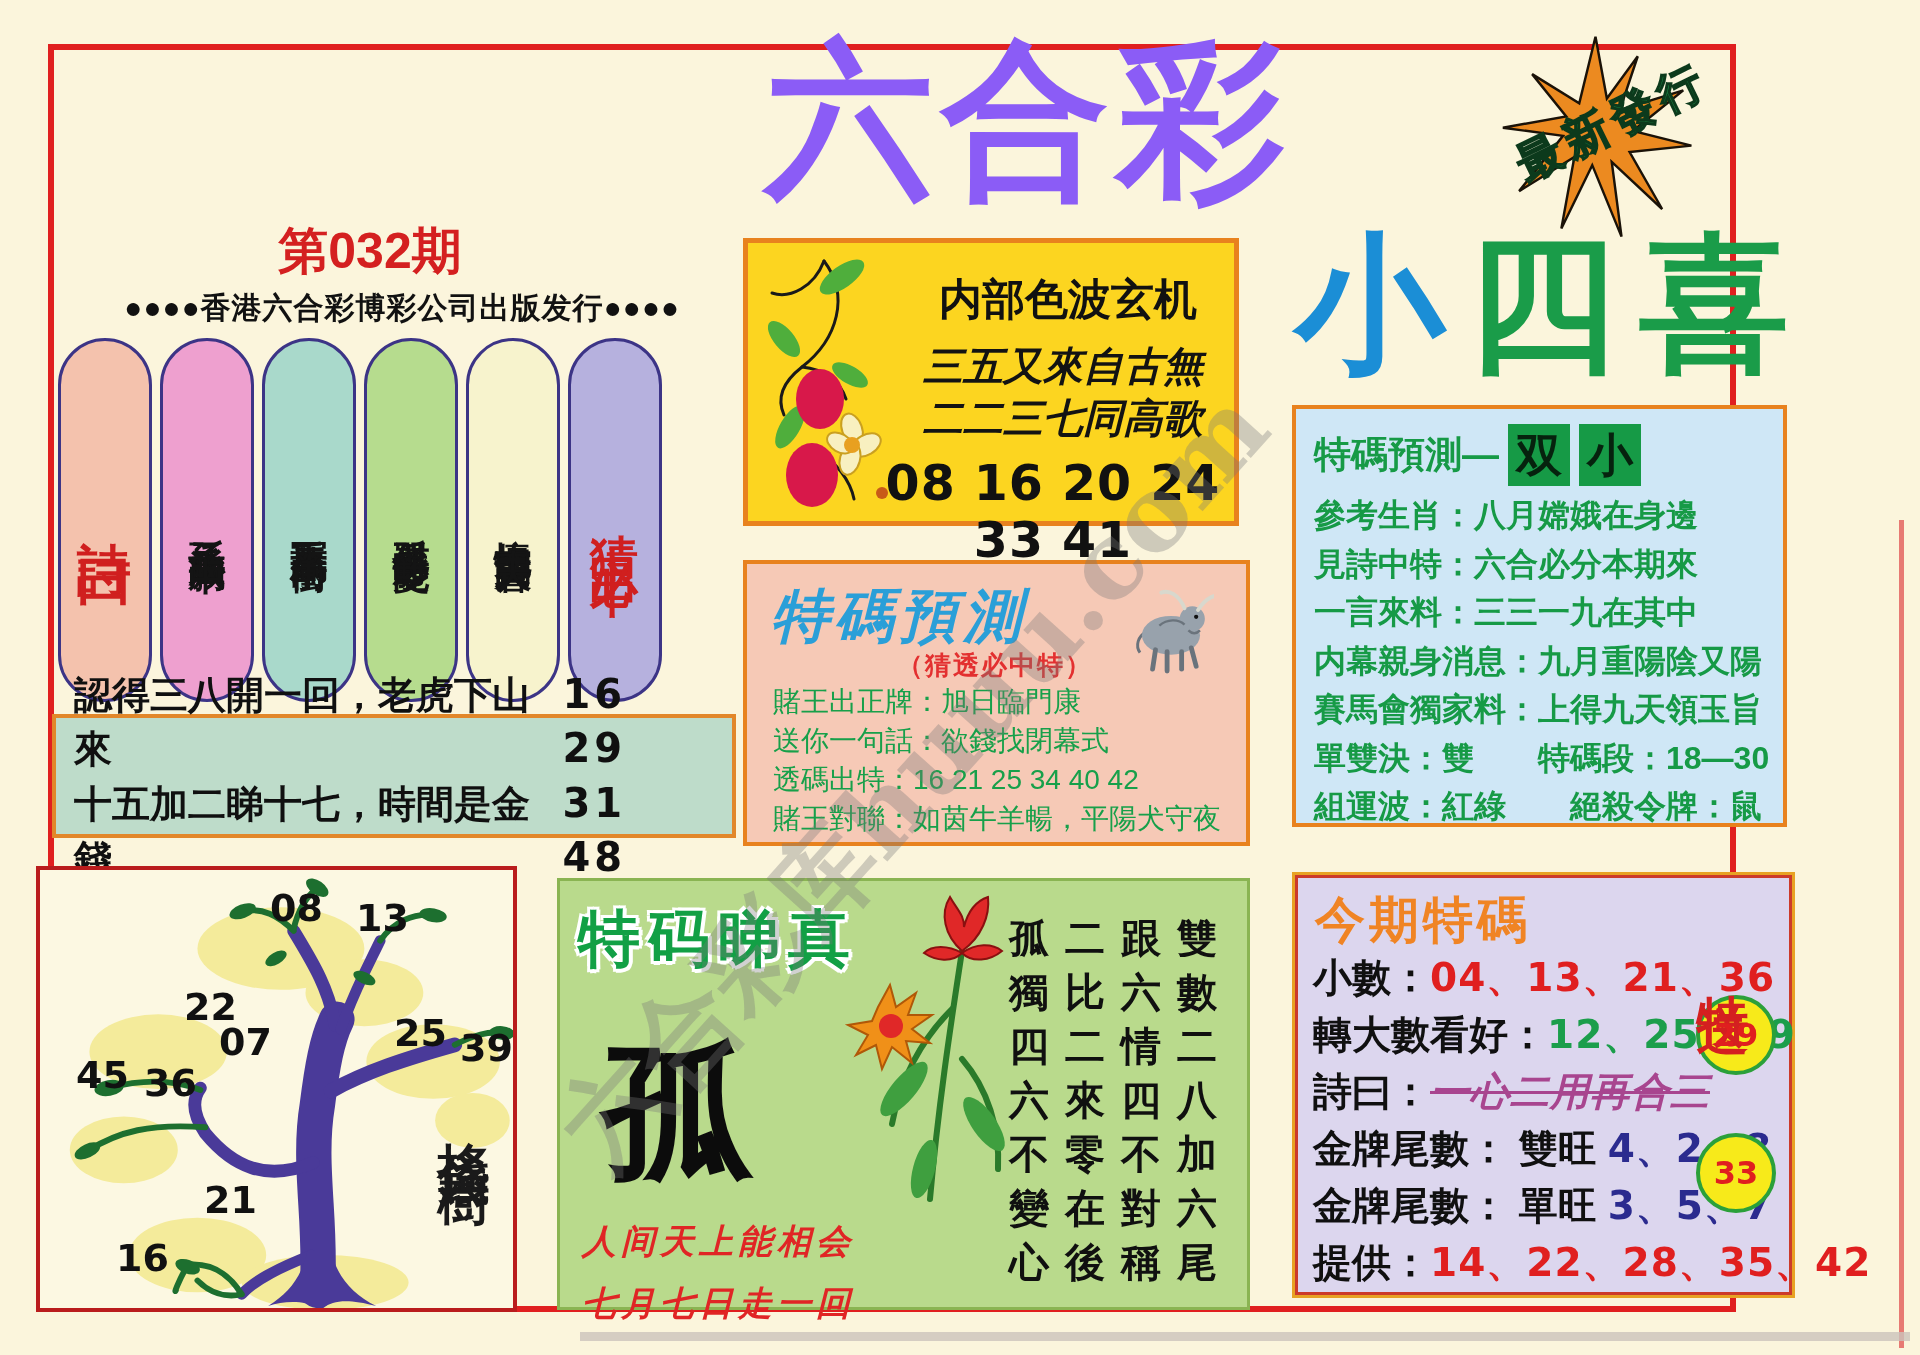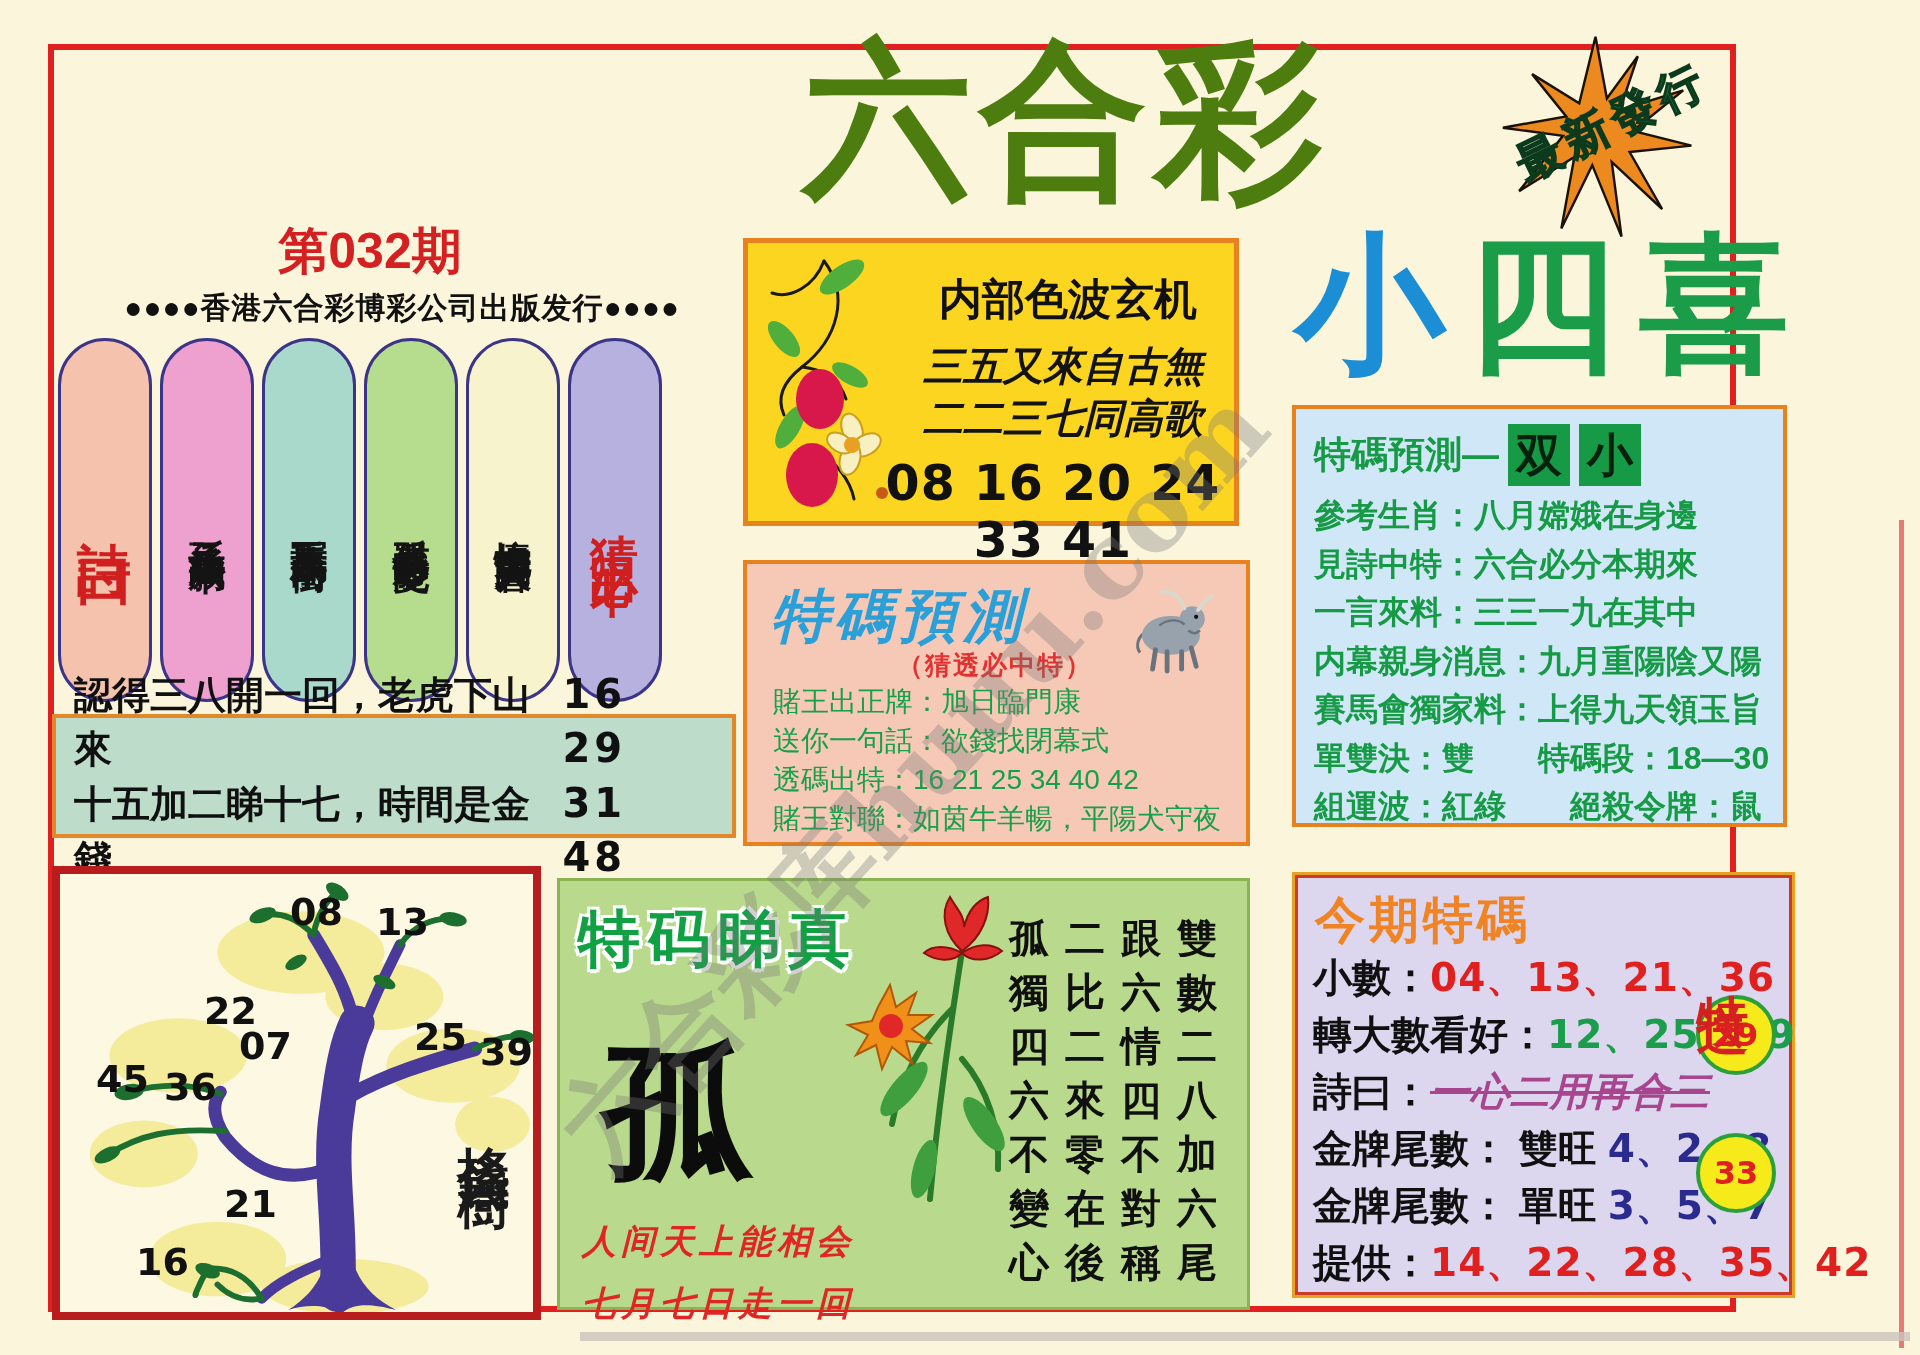--- a/index.html
+++ b/index.html
@@ -4,21 +4,21 @@
 <style>
   html,body{margin:0;padding:0;}
   body{width:1920px;height:1355px;position:relative;background:#fbf5dc;
        font-family:"Liberation Sans",sans-serif;overflow:hidden;}
   .abs{position:absolute;}
   .frame{left:48px;top:44px;width:1676px;height:1256px;border:6px solid #e01f1f;z-index:1;}
   .edge-right{right:16px;top:520px;width:5px;height:828px;background:#e05050;opacity:.75;z-index:0;}
   .edge-bottom{left:580px;top:1332px;width:1330px;height:9px;background:#ccc3bb;opacity:.8;z-index:0;}
 
   
-  .main-title{left:803px;top:36px;width:540px;font-size:168px;font-weight:bold;color:#4d7c0f;
+  .main-title{left:765px;top:36px;width:540px;font-size:168px;font-weight:bold;color:#8b5cf6;
               letter-spacing:8px;line-height:1;z-index:2;white-space:nowrap;}
   .issue{left:140px;top:218px;width:460px;text-align:center;font-size:50px;font-weight:bold;color:#d42020;z-index:2;}
   .publisher{left:62px;top:288px;width:680px;text-align:center;font-size:30px;font-weight:bold;color:#111;z-index:2;letter-spacing:1px;}
   .subtitle{left:1295px;top:222px;width:520px;font-size:150px;font-weight:bold;line-height:1.1;
             letter-spacing:22px;z-index:2;white-space:nowrap;}
   .subtitle .c-blue{color:#1b8ed6;} .subtitle .c-green{color:#1a9c49;}
 
   
   .star-wrap{left:1498px;top:10px;width:195px;height:255px;z-index:3;}
   .burst-text{left:1488px;top:92px;width:250px;text-align:center;font-size:45px;font-weight:bold;
@@ -39,21 +39,21 @@
   .pill.big span{font-size:54px;letter-spacing:22px;}
   .pill.med span{font-size:48px;letter-spacing:12px;}
 
   
   .verse-box{left:52px;top:714px;width:658px;height:116px;background:#bedcca;border:4px solid #e2872a;z-index:2;
              display:flex;flex-direction:column;justify-content:center;padding-left:18px;}
   .verse-row{display:flex;align-items:baseline;font-size:38px;font-weight:bold;color:#101010;line-height:54px;justify-content:center;}
   .verse-row .nums{margin-left:auto;margin-right:26px;font-family:"DejaVu Sans",sans-serif;font-size:40px;letter-spacing:4px;}
 
   
-  .tree-box{left:52px;top:866px;width:473px;height:438px;background:#fcf8e2;border:8px solid #b91c1c;z-index:2;}
+  .tree-box{left:36px;top:866px;width:473px;height:438px;background:#fcf8e2;border:4px solid #b91c1c;z-index:2;}
   .tree-num{position:absolute;font-family:"DejaVu Sans",sans-serif;font-weight:bold;font-size:38px;color:#111;z-index:3;}
   .tree-label{position:absolute;right:14px;top:230px;writing-mode:vertical-rl;text-orientation:upright;
               font-size:52px;font-weight:bold;color:#1a1a1a;letter-spacing:16px;z-index:3;
               font-family:"DejaVu Serif",serif;}
 
   
   .yellow-box{left:743px;top:238px;width:486px;height:278px;background:#fcd520;border:5px solid #e8821e;z-index:2;}
   .yb-title{position:absolute;left:165px;top:28px;width:310px;text-align:center;font-size:43px;font-weight:bold;color:#111;
             font-family:"DejaVu Serif",serif;}
   .yb-verse{position:absolute;left:150px;width:330px;text-align:center;font-size:40px;font-weight:bold;color:#131313;

